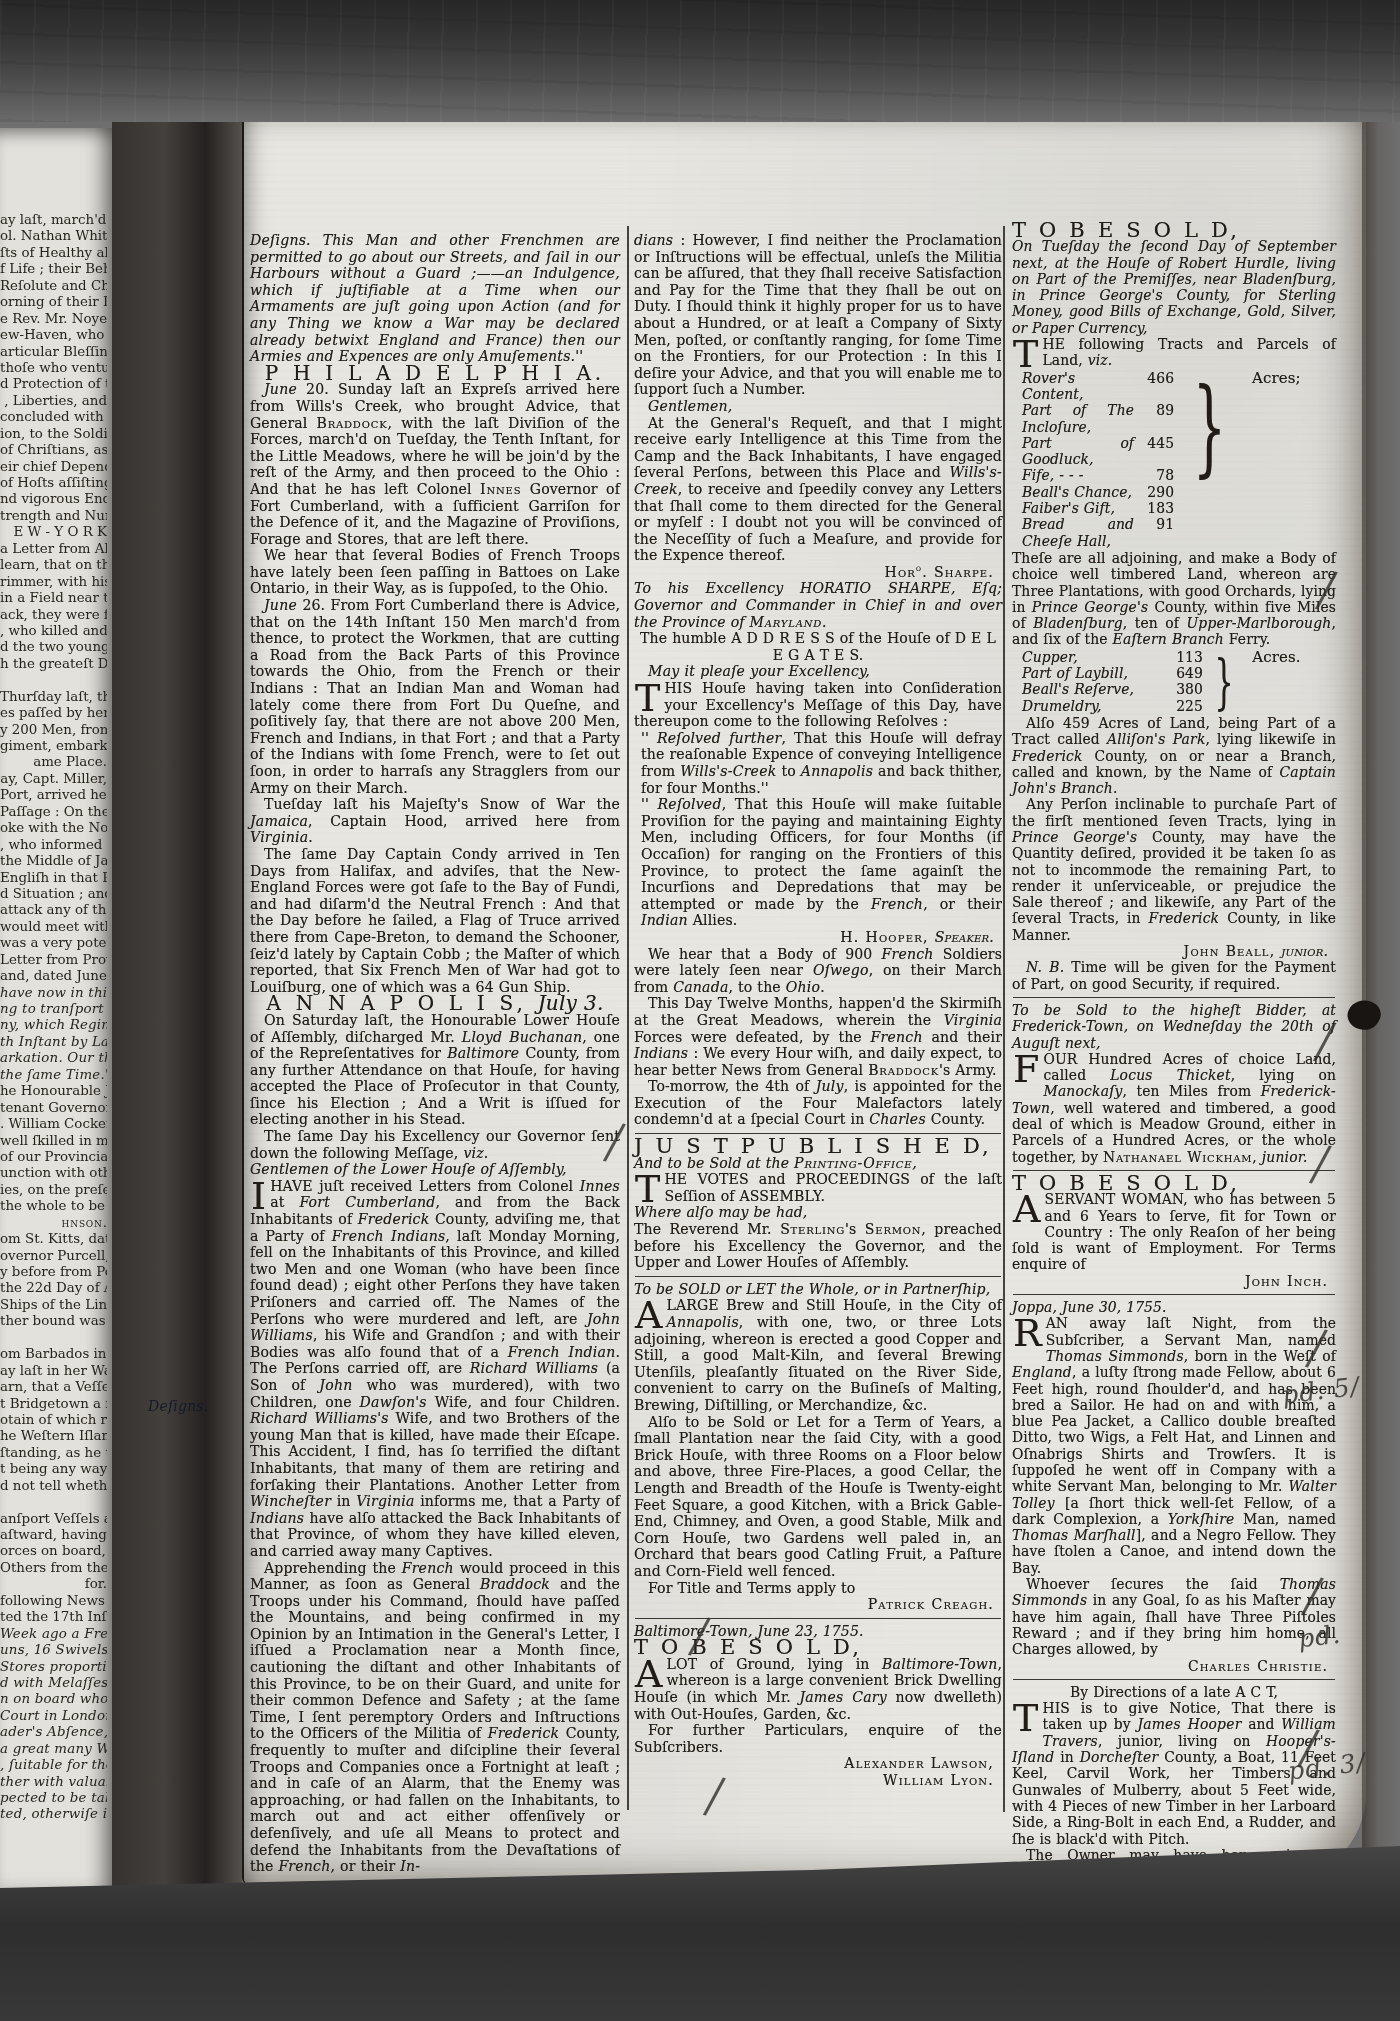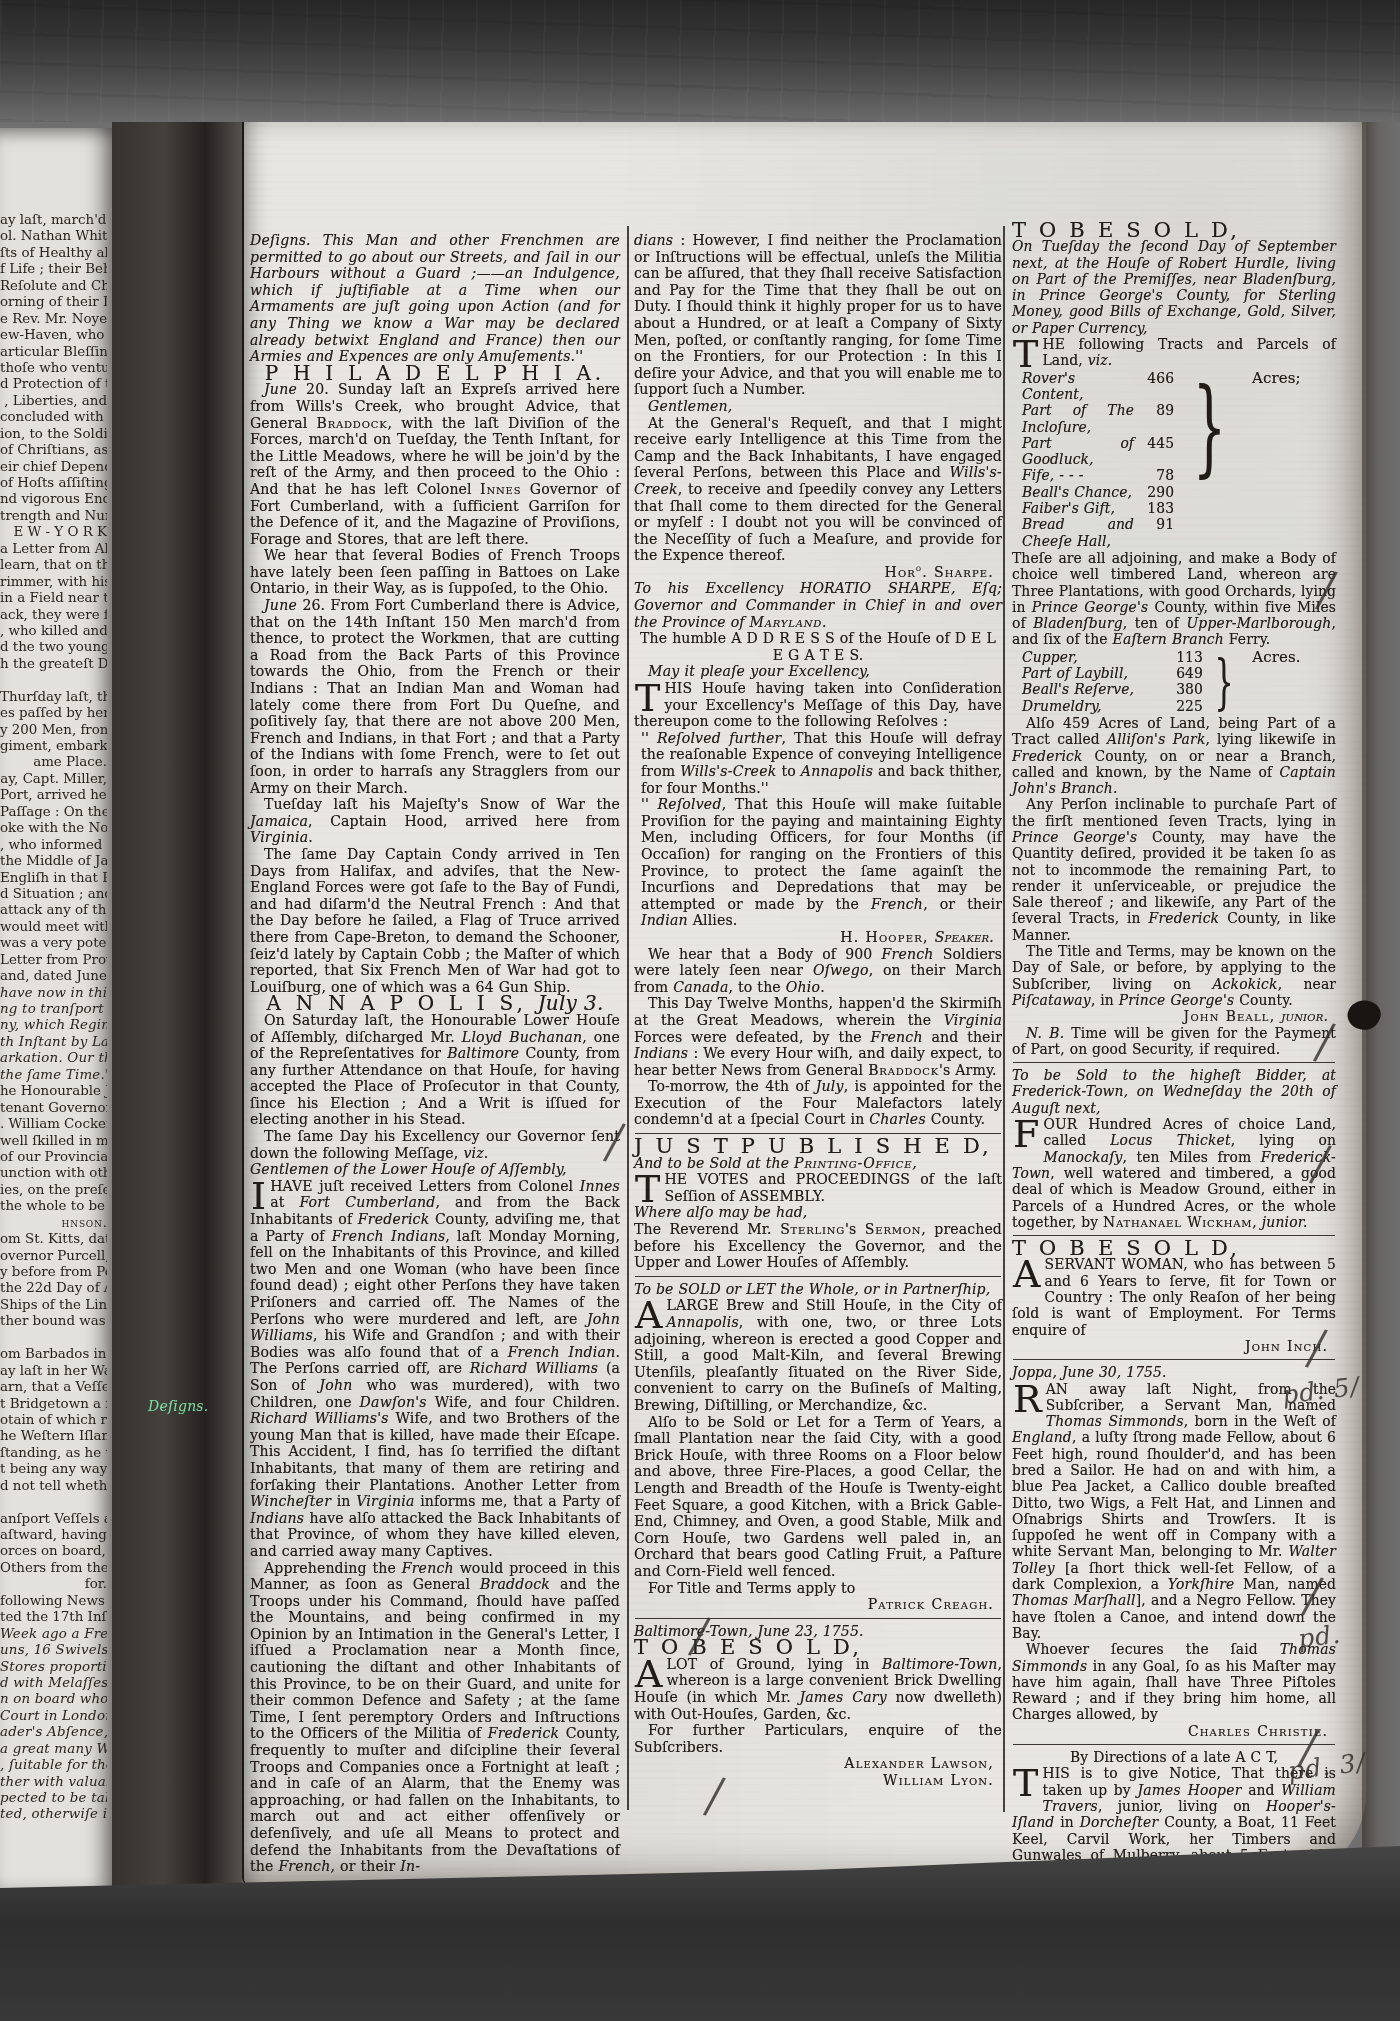--- a/index.html
+++ b/index.html
@@ -64,21 +64,21 @@
   .acres-rows{flex:1;}
   .acres-row{display:flex;line-height:16.3px;}
   .acres-name{flex:1;font-style:italic;}
   .acres-num{width:40px;text-align:right;font-style:normal;}
   .acres-brace{display:block;transform:scaleX(.5);transform-origin:center;margin-left:2px;font-weight:400;}
   .acres-label{margin-left:9px;font-size:15px;}
 
   .mark{position:absolute;z-index:7;color:#332f2a;font-family:"DejaVu Serif",serif;}
   .mark.slash{font-size:40px;transform:rotate(14deg) scaleY(1.25);opacity:.8;}
   .mark.note{font-style:italic;font-size:25px;transform:rotate(-7deg);opacity:.85;letter-spacing:1px;}
-  .mark.catch{font-style:italic;font-size:14px;color:#86efac;opacity:.9;}
+  .mark.catch{font-style:italic;font-size:14px;color:#0f172a;opacity:.9;}
 </style>
 </head>
 <body>
 
 <div id="top-band" class="abs">
     <div class="streaks"></div>
   </div>
 <div id="left-page" class="abs">
   <div id="sliver-text">
       <div>ay laſt, march'd fr</div>
@@ -293,21 +293,20 @@
         <div class="acres-row">
           <span class="acres-name">Drumeldry,</span>
           <span class="acres-num">225</span>
         </div>
       </div>
       <span class="acres-brace" style="font-size: 59.984px; line-height: 65.2px;">}</span>
       <span class="acres-label">Acres.</span>
     </div>
     <p class="b-p">Alſo 459 Acres of Land, being Part of a Tract called <i>Alliſon's Park</i>, lying likewiſe in <i>Frederick</i> County, on or near a Branch, called and known, by the Name of <i>Captain John's Branch</i>.</p>
     <p class="b-p">Any Perſon inclinable to purchaſe Part of the firſt mentioned ſeven Tracts, lying in <i>Prince George's</i> County, may have the Quantity deſired, provided it be taken ſo as not to incommode the remaining Part, to render it unſerviceable, or prejudice the Sale thereof ; and likewiſe, any Part of the ſeveral Tracts, in <i>Frederick</i> County, in like Manner.</p>
-    <p class="b-p">The Title and Terms, may be known on the Day of Sale, or before, by applying to the Subſcriber, living on <i>Ackokick</i>, near <i>Piſcataway</i>, in <i>Prince George's</i> County.</p>
     <p class="b-sig sig-up">John Beall, <i>junior.</i></p>
     <p class="b-p"><i>N. B.</i>  Time will be given for the Payment of Part, on good Security, if required.</p>
     <hr class="b-rule">
     <p class="b-pi">To be Sold to the higheſt Bidder, at Frederick-Town, on Wedneſday the 20th of Auguſt next,</p>
     <p class="b-cont"><span class="dc">F</span>OUR Hundred Acres of choice Land, called <i>Locus Thicket</i>, lying on <i>Manockaſy</i>, ten Miles from <i>Frederick-Town</i>, well watered and timbered, a good deal of which is Meadow Ground, either in Parcels of a Hundred Acres, or the whole together, by   <span class="sc">Nathanael Wickham</span>, <i>junior.</i></p>
     <hr class="b-rule">
     <p class="b-h2">T O   B E   S O L D,</p>
     <p class="b-cont"><span class="dc">A</span>SERVANT WOMAN, who has between 5 and 6 Years to ſerve, fit for Town or Country :  The only Reaſon of her being ſold is want of Employment.  For Terms enquire of</p>
     <p class="b-sig">John Inch.</p>
     <hr class="b-rule">

